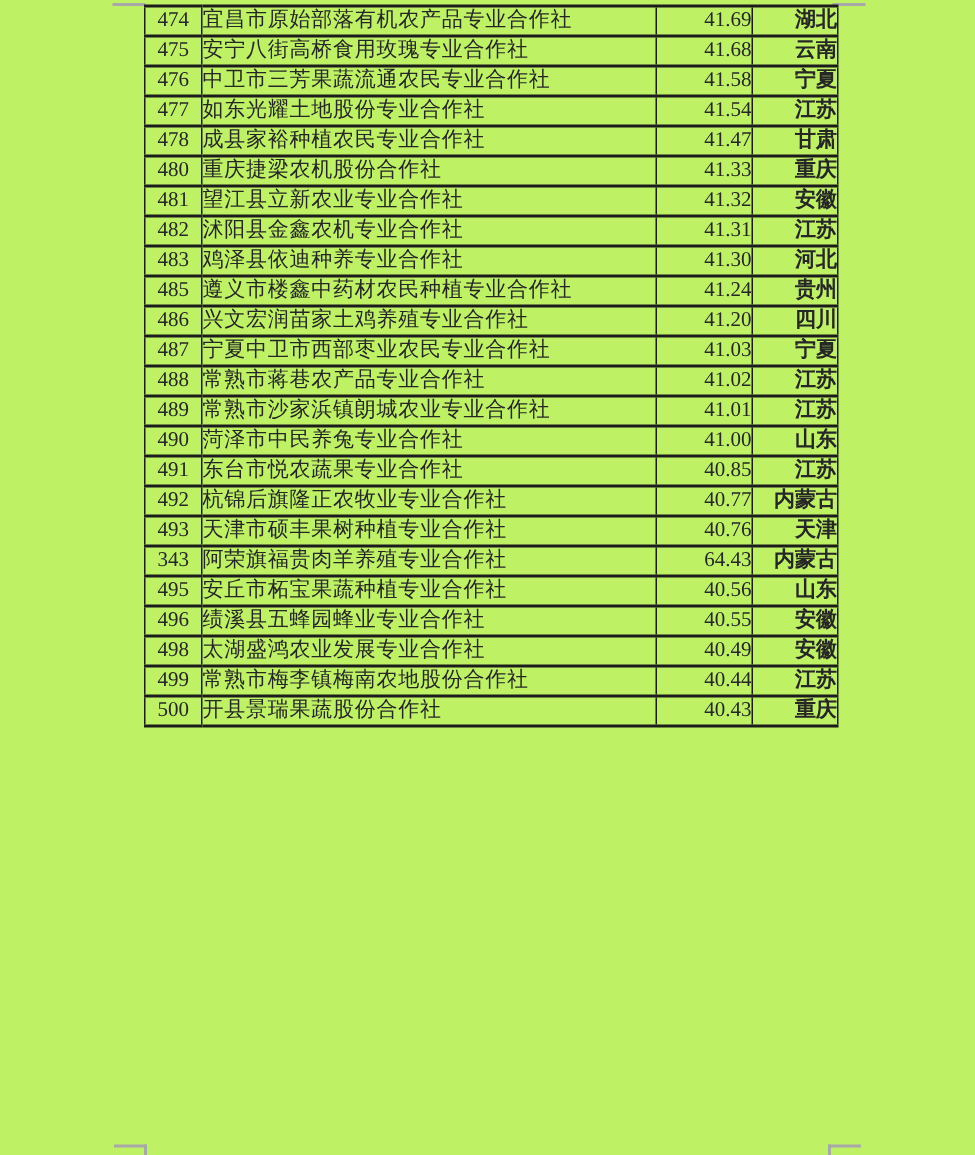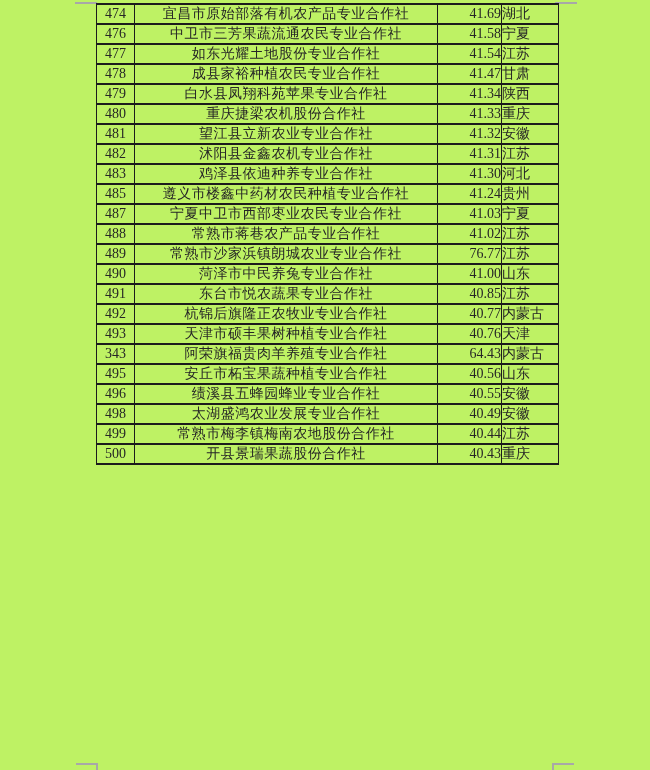--- a/index.html
+++ b/index.html
@@ -26,23 +26,23 @@
     height: 18px;
     padding: 0;
     font-size: 14px;
     line-height: 18px;
     color: #262626;
     vertical-align: middle;
     white-space: nowrap;
     overflow: hidden;
   }
   td.col-rank     { width: 37px;  text-align: center; font-size: 13px; }
-  td.col-name     { width: 302px; text-align: center; padding-left: 7px; letter-spacing: 0.5px; }
+  td.col-name     { width: 302px; text-align: left; padding-left: 7px; letter-spacing: 0.5px; }
   td.col-score    { width: 63px;  text-align: right; font-size: 13px; }
-  td.col-province { width: 56px;  text-align: left; font-size: 13px; }
+  td.col-province { width: 56px;  text-align: right; font-size: 13px; font-weight: bold; }
   .crop-mark { position: absolute; }
   .crop-top-left     { left: 75px;  top: 2px;   width: 22px; height: 0;  border-top: 2px solid #a8a8a8; }
   .crop-top-right    { left: 555px; top: 2px;   width: 22px; height: 0;  border-top: 2px solid #a8a8a8; }
   .crop-bottom-left  { left: 76px;  top: 763px; width: 20px; height: 5px; border-top: 2px solid #a8a8a8; border-right: 2px solid #a8a8a8; }
   .crop-bottom-right { left: 552px; top: 763px; width: 20px; height: 5px; border-top: 2px solid #a8a8a8; border-left: 2px solid #a8a8a8; }
 </style>
 </head>
 <body>
 
 <div class="canvas">
@@ -52,44 +52,44 @@
 
   <table class="rank-table">
     <tbody>
         <tr>
           <td class="col-rank">474</td>
           <td class="col-name">宜昌市原始部落有机农产品专业合作社</td>
           <td class="col-score">41.69</td>
           <td class="col-province">湖北</td>
         </tr>
         <tr>
+          <td class="col-rank">475</td>
+          <td class="col-name">安宁八街高桥食用玫瑰专业合作社</td>
+          <td class="col-score">41.68</td>
+          <td class="col-province">云南</td>
+        </tr>
+        <tr>
           <td class="col-rank">476</td>
           <td class="col-name">中卫市三芳果蔬流通农民专业合作社</td>
           <td class="col-score">41.58</td>
           <td class="col-province">宁夏</td>
         </tr>
         <tr>
           <td class="col-rank">477</td>
           <td class="col-name">如东光耀土地股份专业合作社</td>
           <td class="col-score">41.54</td>
           <td class="col-province">江苏</td>
         </tr>
         <tr>
           <td class="col-rank">478</td>
           <td class="col-name">成县家裕种植农民专业合作社</td>
           <td class="col-score">41.47</td>
           <td class="col-province">甘肃</td>
         </tr>
         <tr>
-          <td class="col-rank">479</td>
-          <td class="col-name">白水县凤翔科苑苹果专业合作社</td>
-          <td class="col-score">41.34</td>
-          <td class="col-province">陕西</td>
-        </tr>
-        <tr>
           <td class="col-rank">480</td>
           <td class="col-name">重庆捷梁农机股份合作社</td>
           <td class="col-score">41.33</td>
           <td class="col-province">重庆</td>
         </tr>
         <tr>
           <td class="col-rank">481</td>
           <td class="col-name">望江县立新农业专业合作社</td>
           <td class="col-score">41.32</td>
           <td class="col-province">安徽</td>
@@ -106,35 +106,41 @@
           <td class="col-score">41.30</td>
           <td class="col-province">河北</td>
         </tr>
         <tr>
           <td class="col-rank">485</td>
           <td class="col-name">遵义市楼鑫中药材农民种植专业合作社</td>
           <td class="col-score">41.24</td>
           <td class="col-province">贵州</td>
         </tr>
         <tr>
+          <td class="col-rank">486</td>
+          <td class="col-name">兴文宏润苗家土鸡养殖专业合作社</td>
+          <td class="col-score">41.20</td>
+          <td class="col-province">四川</td>
+        </tr>
+        <tr>
           <td class="col-rank">487</td>
           <td class="col-name">宁夏中卫市西部枣业农民专业合作社</td>
           <td class="col-score">41.03</td>
           <td class="col-province">宁夏</td>
         </tr>
         <tr>
           <td class="col-rank">488</td>
           <td class="col-name">常熟市蒋巷农产品专业合作社</td>
           <td class="col-score">41.02</td>
           <td class="col-province">江苏</td>
         </tr>
         <tr>
           <td class="col-rank">489</td>
           <td class="col-name">常熟市沙家浜镇朗城农业专业合作社</td>
-          <td class="col-score">76.77</td>
+          <td class="col-score">41.01</td>
           <td class="col-province">江苏</td>
         </tr>
         <tr>
           <td class="col-rank">490</td>
           <td class="col-name">菏泽市中民养兔专业合作社</td>
           <td class="col-score">41.00</td>
           <td class="col-province">山东</td>
         </tr>
         <tr>
           <td class="col-rank">491</td>

